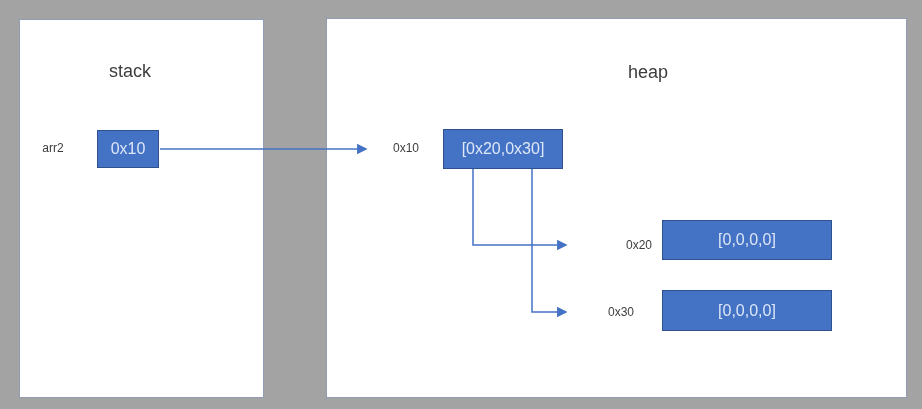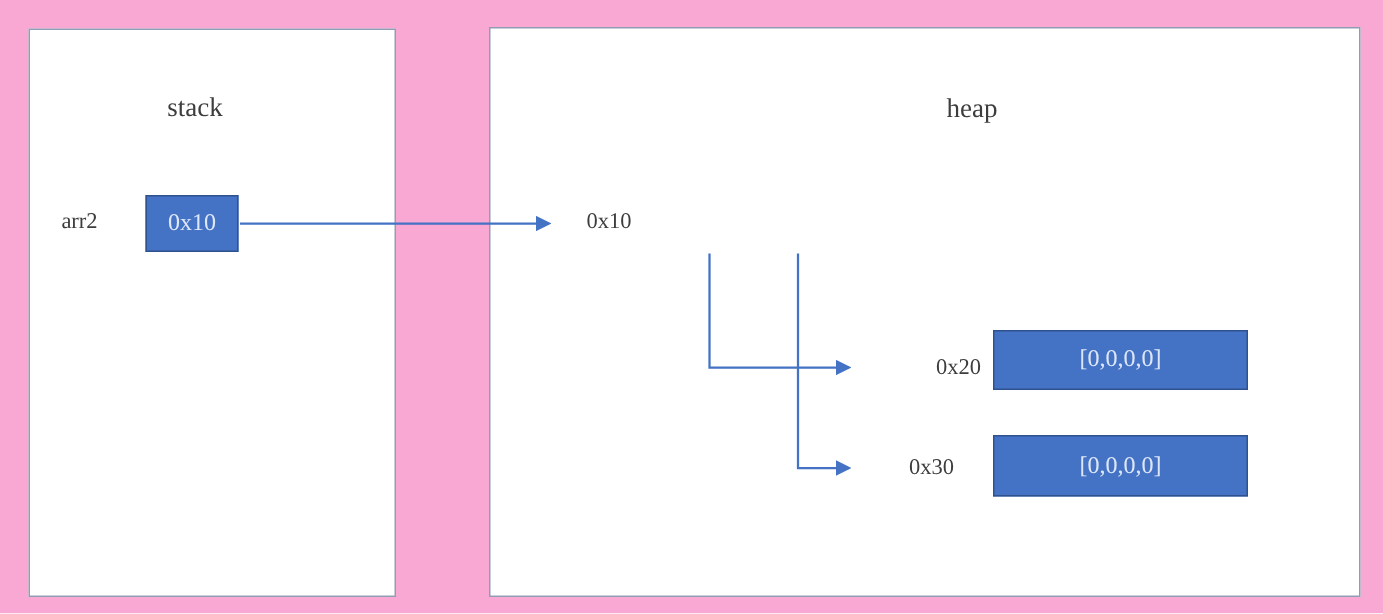--- a/index.html
+++ b/index.html
@@ -3,37 +3,36 @@
 <meta charset="utf-8">
 <style>
   * { margin: 0; padding: 0; box-sizing: border-box; }
   html, body { background: #ffffff; }
   body { font-family: "Liberation Sans", sans-serif; }
 
   .canvas {
     position: relative;
     width: 922px;
     height: 409px;
-    background: #f9a8d4;
+    background: #a3a3a3;
     overflow: hidden;
-    font-family: Liberation Serif, serif;
   }
 
   .region-box {
     position: absolute;
     border: 1.5px solid #909db4;
     background: #ffffff;
   }
   .stack-box { left: 19px;  top: 19px; width: 245px; height: 379px; }
   .heap-box  { left: 326px; top: 18px; width: 581px; height: 380px; }
 
   .label {
     position: absolute;
     color: #3d3d3d;
-    font-size: 15px;
+    font-size: 12px;
     line-height: 22px;
     white-space: nowrap;
     transform: translateX(-50%);
     text-align: center;
   }
   .region-title { font-size: 18px; }
   .stack-title { left: 130px; top: 60px; }
   .heap-title  { left: 648px; top: 61px; }
   .arr2-label      { left: 53px;  top: 137px; }
   .addr-0x10-label { left: 406px; top: 137px; }
@@ -82,20 +81,21 @@
     <path d="M532,169 L532,312 L566,312" fill="none" stroke="#4472c4" stroke-width="1.5" marker-end="url(#arrowhead)"></path>
   </svg>
 
   <div class="label region-title stack-title">stack</div>
   <div class="label arr2-label">arr2</div>
   <div class="value-box stack-0x10-box">0x10</div>
 
   <div class="label region-title heap-title">heap</div>
 
   <div class="label addr-0x10-label">0x10</div>
+  <div class="value-box heap-0x10-box">[0x20,0x30]</div>
 
   <div class="label addr-0x20-label">0x20</div>
   <div class="value-box heap-0x20-box">[0,0,0,0]</div>
 
   <div class="label addr-0x30-label">0x30</div>
   <div class="value-box heap-0x30-box">[0,0,0,0]</div>
 
 </div>
 
 </body></html>

